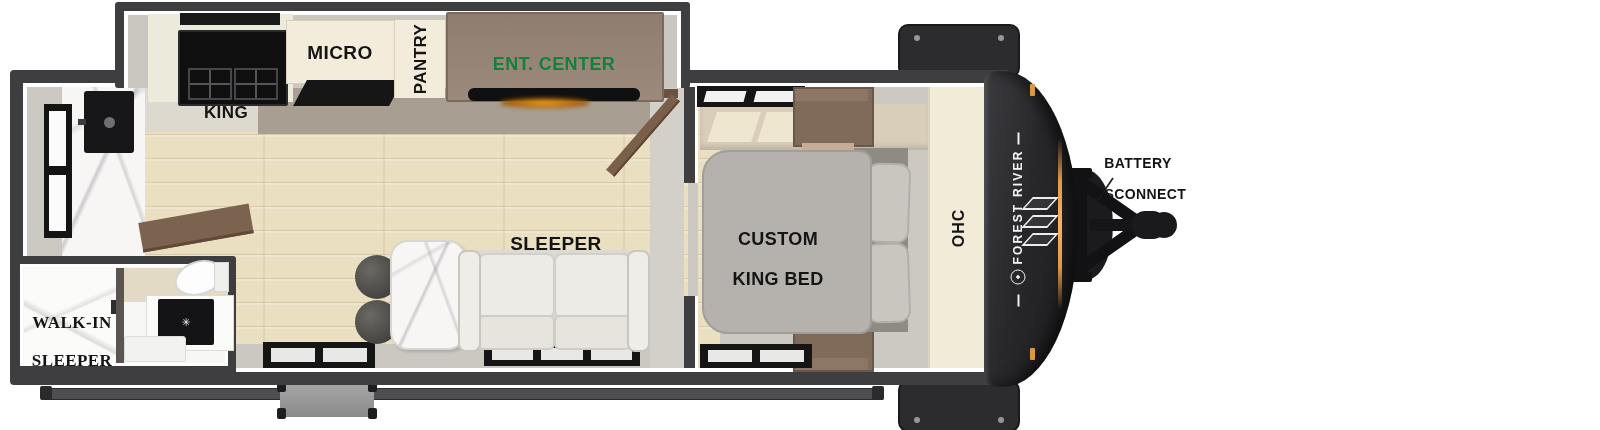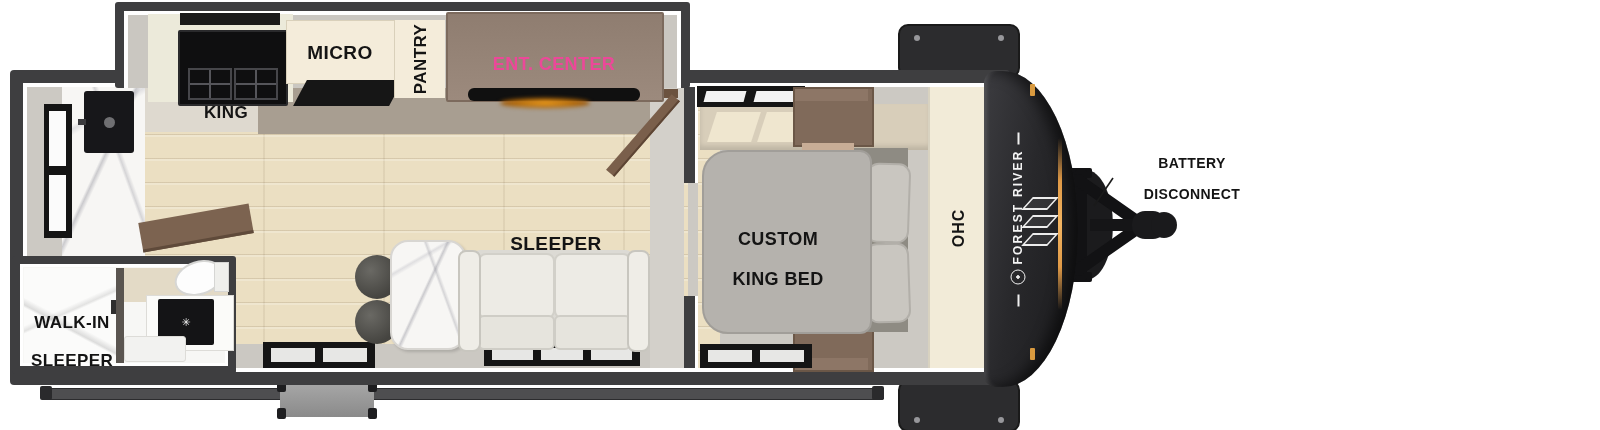--- a/index.html
+++ b/index.html
@@ -1,21 +1,21 @@
 <!DOCTYPE html>
 <html><head>
 <meta charset="utf-8">
 <style>
   html,body{margin:0;padding:0;background:#ffffff;}
   #stage{position:relative;width:1600px;height:430px;background:#ffffff;overflow:hidden;
          font-family:"Liberation Sans",sans-serif;}
   .abs{position:absolute;}
   .lbl{position:absolute;font-weight:bold;color:#141414;text-align:center;
        letter-spacing:.4px;line-height:1.12;white-space:pre-line;}
-  .lbl.white{color:#ec4899;}
+  .lbl.white{color:#15803d;}
   .rot{transform:rotate(-90deg);}
   
   .wallbox{background:#3e3e40;border-radius:4px;}
   .inner{position:absolute;border:4px solid #ffffff;background:#ccc9c3;}
   
   .wood{background-color:#ebdfc2;
     background-image:
       repeating-linear-gradient(to bottom, rgba(255,255,255,.22) 0 2px, rgba(255,255,255,0) 2px 24px),
       repeating-linear-gradient(to bottom, rgba(0,0,0,0) 0 23px, rgba(120,100,70,.18) 23px 24px),
       repeating-linear-gradient(to right, rgba(0,0,0,0) 0 118px, rgba(120,100,70,.10) 118px 120px);}
@@ -218,22 +218,22 @@
     <div>ENT. CENTER</div>
   </div>
   <div class="lbl" style="left:486px;top:212px;width:140px;font-size:19px;">
     <div>SLEEPER</div>
   </div>
   <div class="lbl" style="left:712px;top:209px;width:132px;font-size:18px;">
     <div>CUSTOM</div>
     <div>KING BED</div>
   </div>
   <div class="lbl rot" style="left:929px;top:219px;width:60px;height:18px;font-size:16px;letter-spacing:1px;">OHC</div>
-  <div class="lbl" style="left:24px;top:294px;width:96px;font-size:17px;">
+  <div class="lbl" style="left:24px;top:294px;width:96px;font-size:17px;font-family:Liberation Serif, serif;">
     <div>WALK-IN</div>
     <div>SLEEPER</div>
   </div>
-  <div class="lbl" style="left:1136px;top:141px;width:112px;font-size:14px;line-height:1.1;">
+  <div class="lbl" style="left:1082px;top:141px;width:112px;font-size:14px;line-height:1.1;">
     <div>BATTERY</div>
     <div>DISCONNECT</div>
   </div>
 
 </div>
 
 </body></html>

